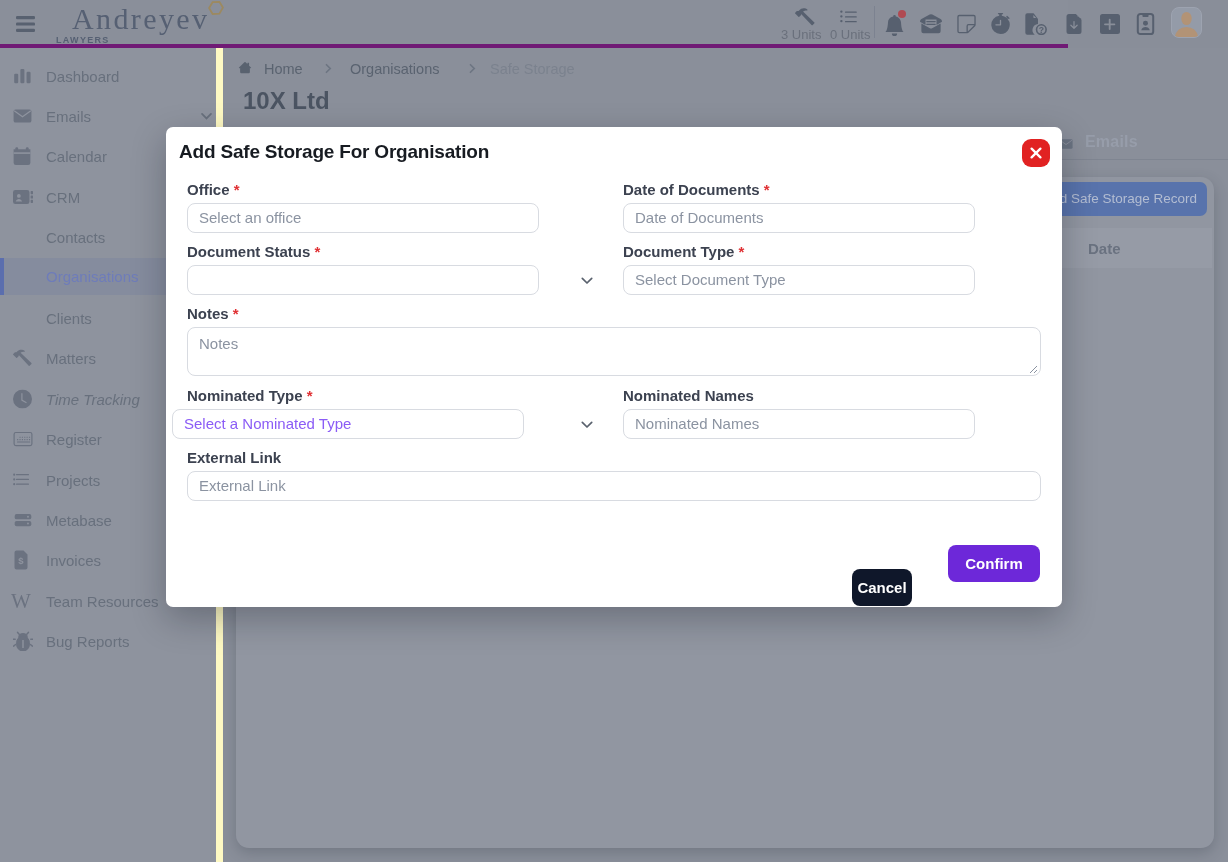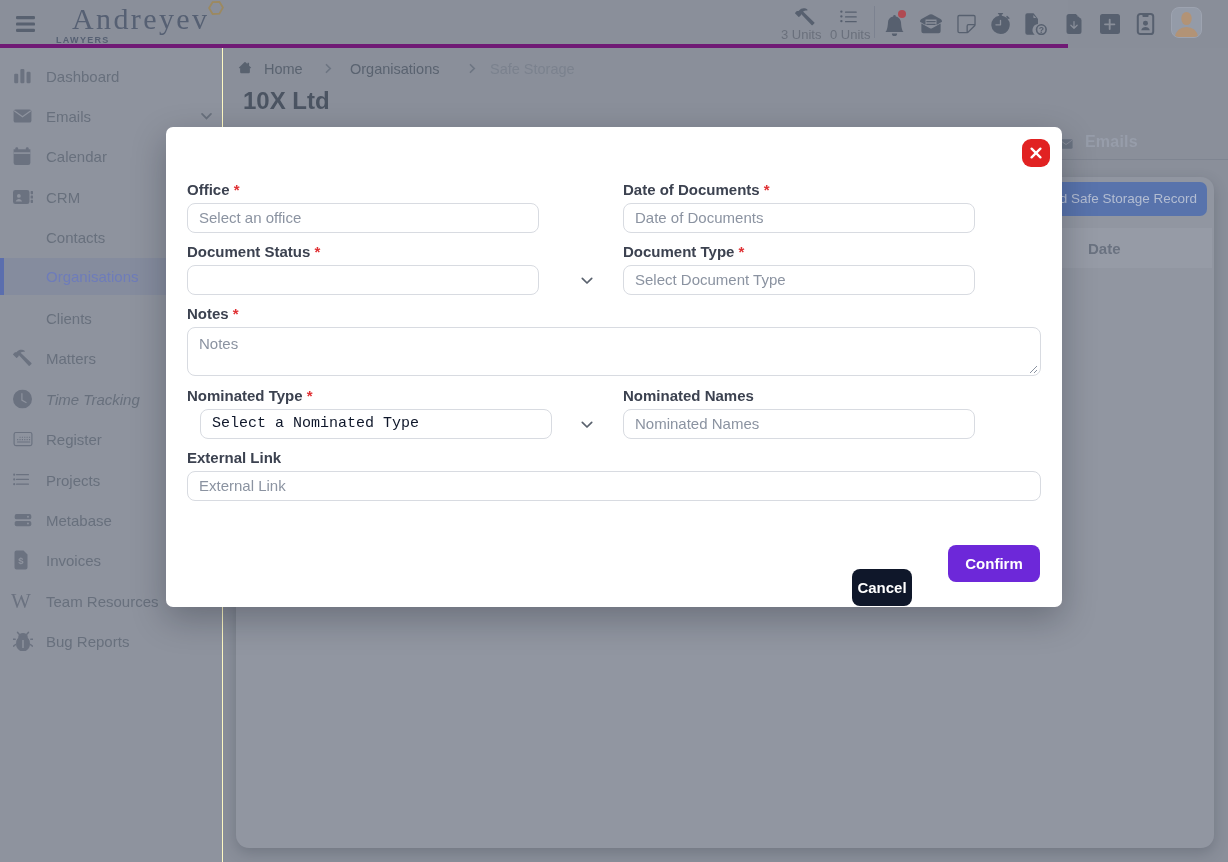--- a/index.html
+++ b/index.html
@@ -2,21 +2,21 @@
 <html><head>
 <meta charset="utf-8">
 <style>
   * { margin:0; padding:0; box-sizing:border-box; }
   html,body { width:1228px; height:862px; overflow:hidden; }
   body { font-family:"Liberation Sans", sans-serif; position:relative; background:#898e99; }
   .abs { position:absolute; }
 
   
   #topbar { left:0; top:0; width:1068px; height:48px; background:#8a8f9a; border-bottom:4px solid #701a75; }
-  #sidebar { left:0; top:48px; width:223px; height:814px; background:#8e939e; border-right:1px solid #fef9c3; }
+  #sidebar { left:0; top:48px; width:223px; height:814px; background:#8e939e; border-right:7px solid #fef9c3; }
   #main { left:224px; top:48px; width:1004px; height:814px; background:#8a8f9a; }
 
   .sitem { position:absolute; left:0; width:223px; height:40px; color:#68707d; font-size:15px; }
   .sitem .txt { position:absolute; left:46px; top:50%; transform:translateY(-50%); white-space:nowrap; }
   .sitem svg { position:absolute; left:13px; top:50%; transform:translateY(-50%); }
   .sactive { background:#858c9e; border-left:4px solid #5b6eae; height:37.5px; }
   .sactive .txt { color:#6e7cba; left:42px; }
 
   
   .tico { position:absolute; color:#5d6675; }
@@ -240,20 +240,21 @@
   <div class="abs" style="left:12px;top:111px;width:992px;height:1px;background:#7f8591;"></div>
 
   <div class="abs" id="card">
     <div id="bluebtn">Add Safe Storage Record</div>
     <div id="thead">
         <div style="position:absolute;left:852px;top:12px;width:70px;text-align:left;font-size:15px;font-weight:bold;color:#6a7280;">Date</div>
       </div>
   </div>
 </div>
 <div class="abs" id="modal">
+  <div id="mtitle">Add Safe Storage For Organisation</div>
   <div id="mclose">
     <svg style="position:absolute;left:8px;top:8px" width="12" height="12" viewBox="0 0 12 12" fill="none" stroke="#ffffff" stroke-width="2.3" stroke-linecap="round">
         <path d="M1.6 1.6 10.4 10.4 M10.4 1.6 1.6 10.4"></path>
       </svg>
   </div>
 
   <div class="lab" style="left:21px;top:54px;">Office <span class="req">*</span></div>
   <div class="lab" style="left:457px;top:54px;">Date of Documents <span class="req">*</span></div>
   <div class="inp" style="left:21px;top:76px;">Select an office</div>
   <div class="inp" style="left:457px;top:76px;">Date of Documents</div>
@@ -267,21 +268,21 @@
   <div class="inp" style="left:457px;top:138px;">Select Document Type</div>
 
   <div class="lab" style="left:21px;top:178px;">Notes <span class="req">*</span></div>
   <div class="inp" style="left:21px;top:200px;width:854px;height:49px;line-height:20px;padding-top:6px;">Notes</div>
   <svg class="chev" style="left:863px;top:238px;" width="9" height="9" viewBox="0 0 9 9">
       <path d="M8 1 1 8 M8 5 5 8" stroke="#8b93a1" stroke-width="1" fill="none"></path>
     </svg>
 
   <div class="lab" style="left:21px;top:260px;">Nominated Type <span class="req">*</span></div>
   <div class="lab" style="left:457px;top:260px;">Nominated Names</div>
-  <div class="inp" style="left:34px;top:282px;color:#0f172a;font-family:Liberation Mono, monospace;">Select a Nominated Type</div>
+  <div class="inp" style="left:6px;top:282px;color:#8b5cf6;">Select a Nominated Type</div>
   <svg class="chev" style="left:415px;top:294px;" width="12" height="8" viewBox="0 0 12 8" fill="none" stroke="#59616d" stroke-width="1.7" stroke-linecap="round" stroke-linejoin="round">
       <path d="M1.3 1.3 6 6l4.7-4.7"></path>
     </svg>
   <div class="inp" style="left:457px;top:282px;">Nominated Names</div>
 
   <div class="lab" style="left:21px;top:322px;">External Link</div>
   <div class="inp" style="left:21px;top:344px;width:854px;">External Link</div>
 
   <div class="btn" style="left:686px;top:442px;width:60px;background:#0f172a;">Cancel</div>
   <div class="btn" style="left:782px;top:418px;width:92px;background:#6d28d9;">Confirm</div>

